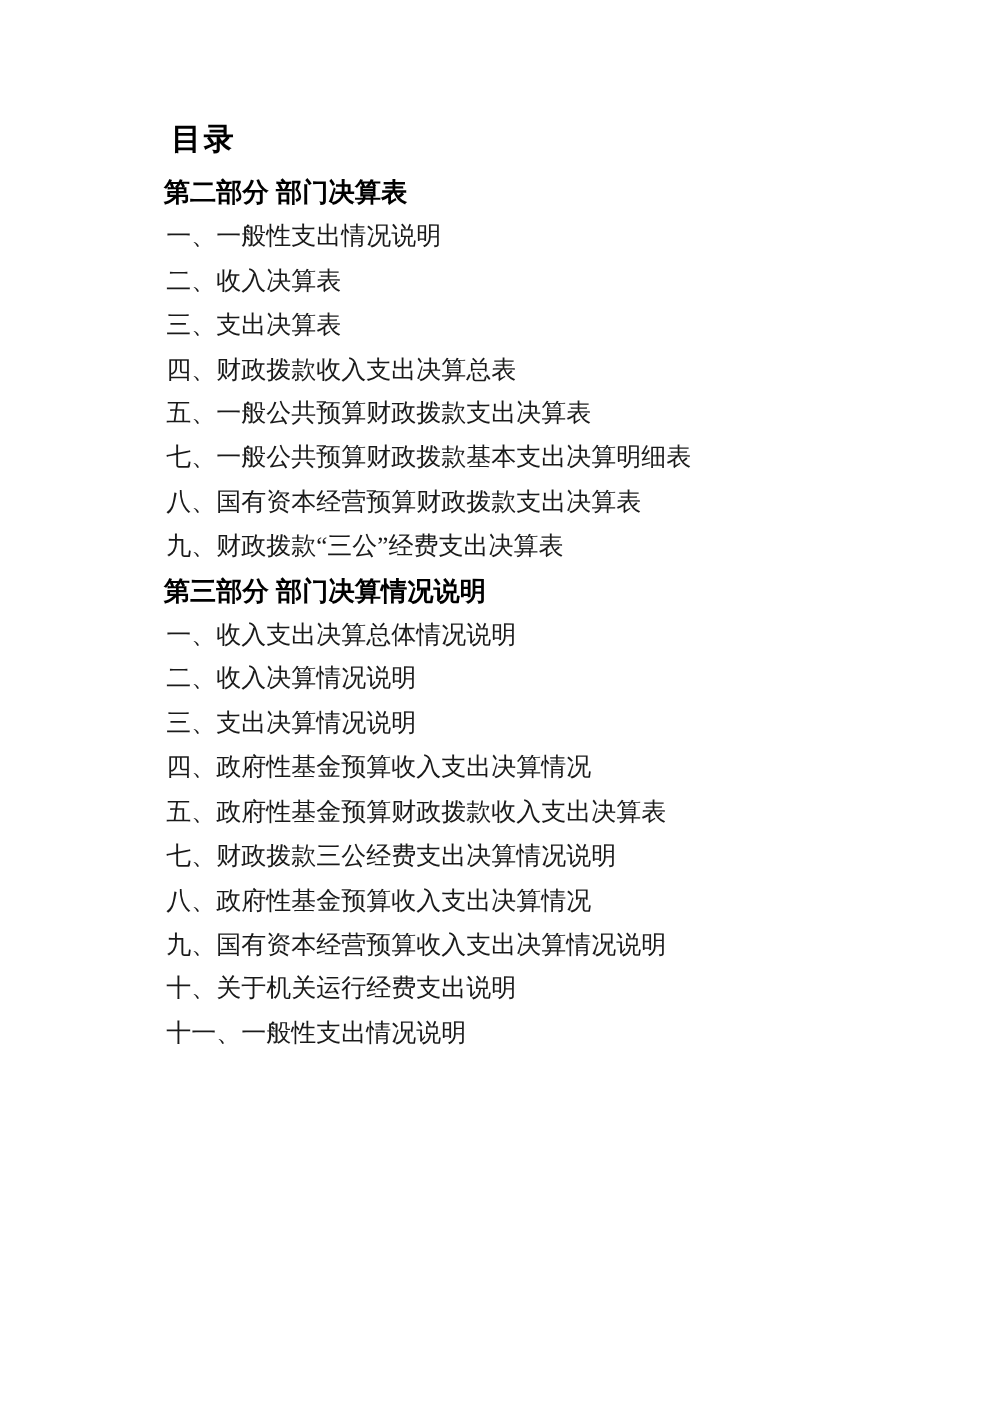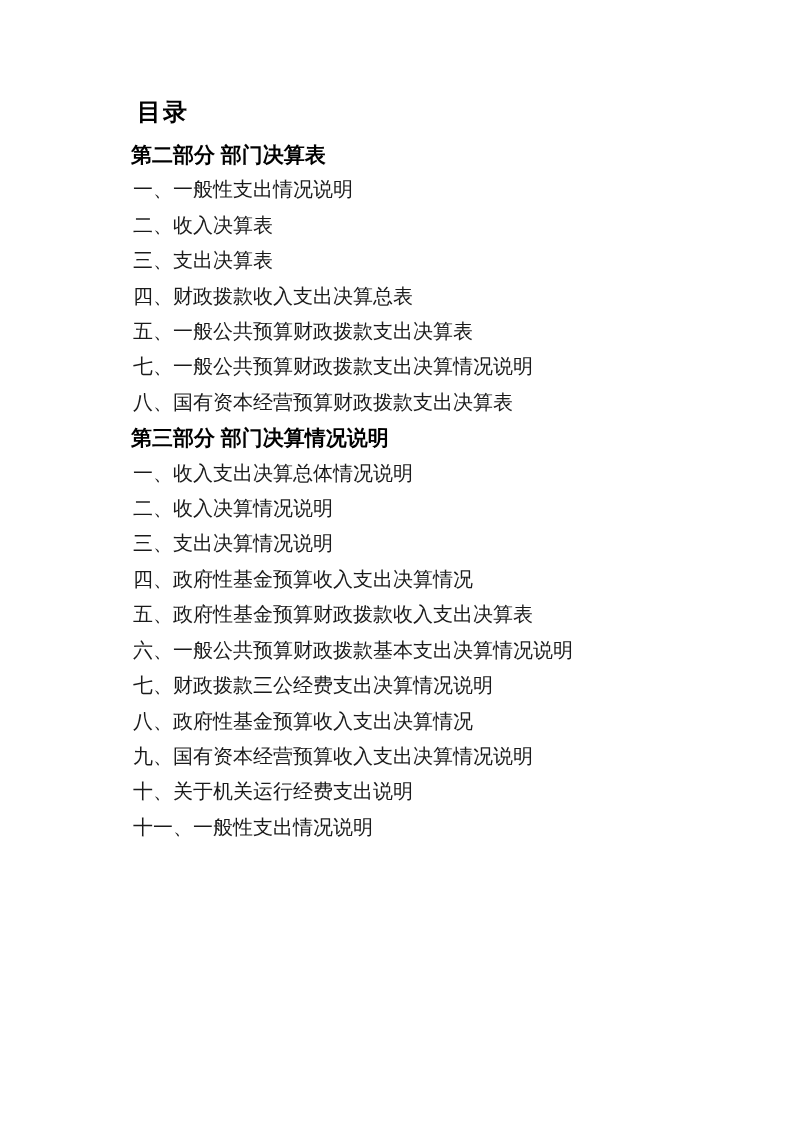--- a/index.html
+++ b/index.html
@@ -54,32 +54,32 @@
   <h1 class="doc-title"><span>目录</span></h1>
 
 
   <div>
     <p class="toc-heading">第二部分 部门决算表</p>
     <p class="toc-item">一、一般性支出情况说明</p>
     <p class="toc-item">二、收入决算表</p>
     <p class="toc-item">三、支出决算表</p>
     <p class="toc-item">四、财政拨款收入支出决算总表</p>
     <p class="toc-item">五、一般公共预算财政拨款支出决算表</p>
-    <p class="toc-item">七、一般公共预算财政拨款支出决算情况说明</p>
+    <p class="toc-item">七、一般公共预算财政拨款基本支出决算明细表</p>
     <p class="toc-item">八、国有资本经营预算财政拨款支出决算表</p>
+    <p class="toc-item">九、财政拨款“三公”经费支出决算表</p>
   </div>
 
   <div>
     <p class="toc-heading">第三部分 部门决算情况说明</p>
     <p class="toc-item">一、收入支出决算总体情况说明</p>
     <p class="toc-item">二、收入决算情况说明</p>
     <p class="toc-item">三、支出决算情况说明</p>
     <p class="toc-item">四、政府性基金预算收入支出决算情况</p>
     <p class="toc-item">五、政府性基金预算财政拨款收入支出决算表</p>
-    <p class="toc-item">六、一般公共预算财政拨款基本支出决算情况说明</p>
     <p class="toc-item">七、财政拨款三公经费支出决算情况说明</p>
     <p class="toc-item">八、政府性基金预算收入支出决算情况</p>
     <p class="toc-item">九、国有资本经营预算收入支出决算情况说明</p>
     <p class="toc-item">十、关于机关运行经费支出说明</p>
     <p class="toc-item">十一、一般性支出情况说明</p>
   </div>
 
 </div>
 
 </body></html>

